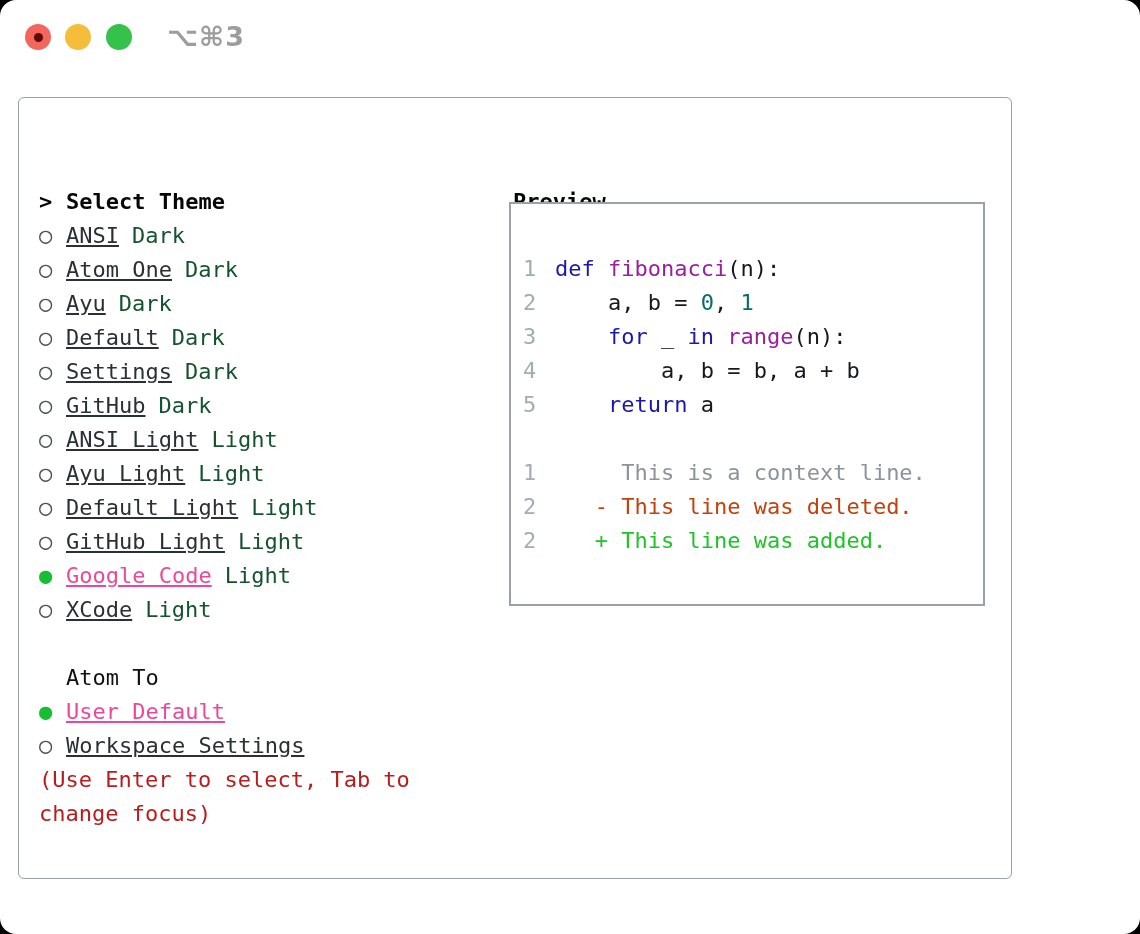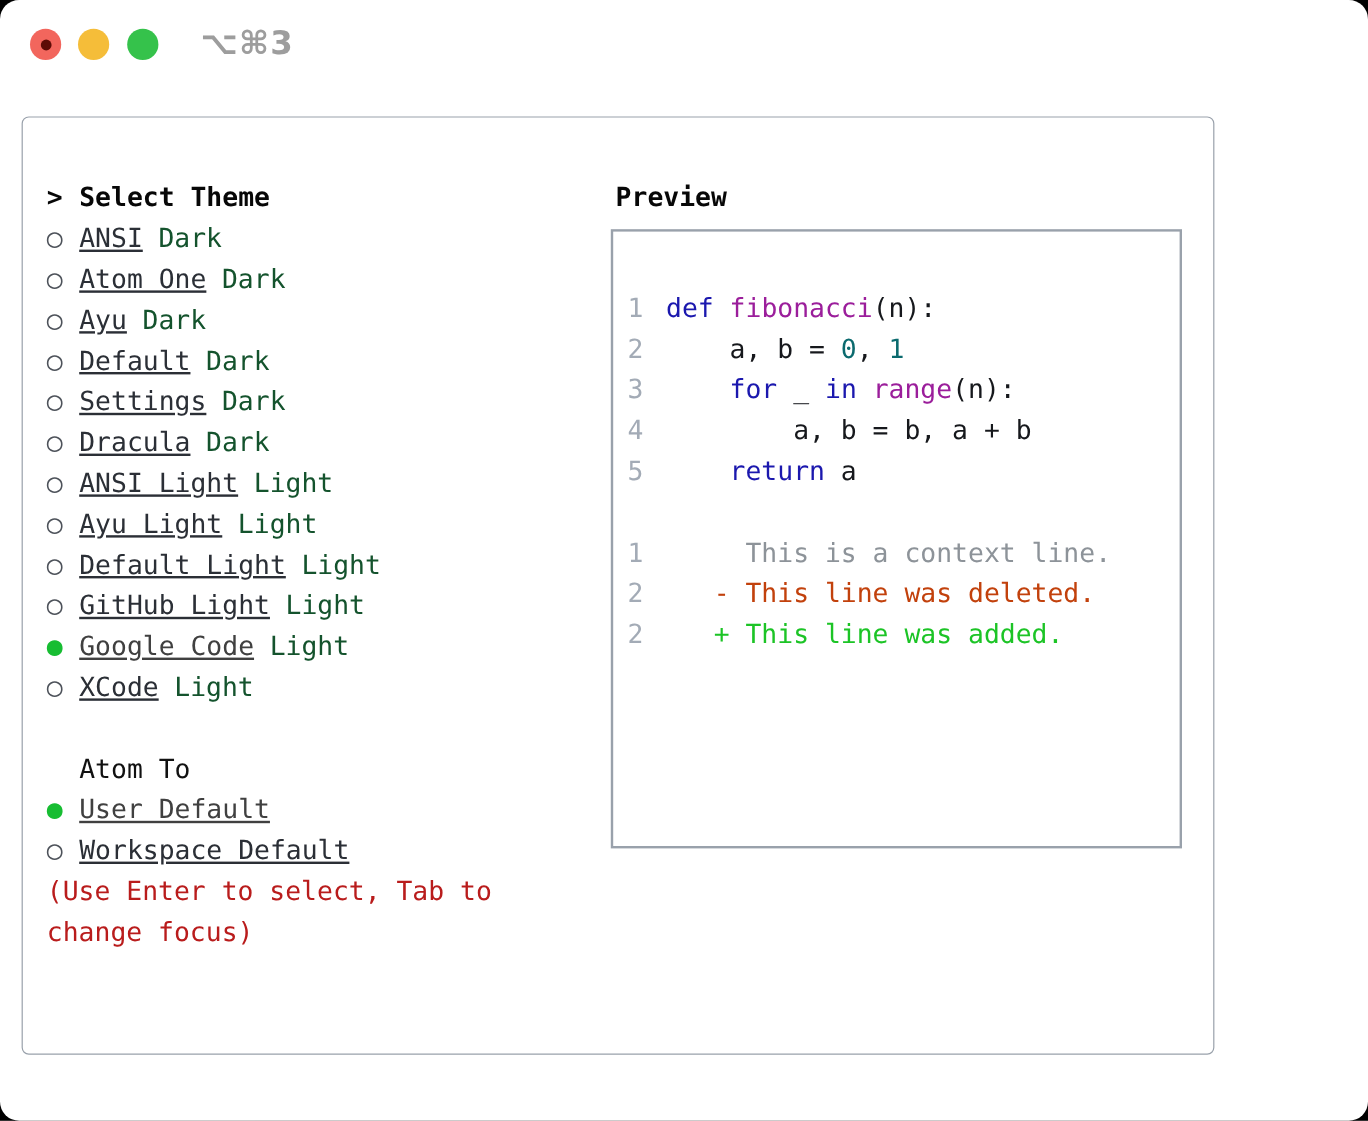--- a/index.html
+++ b/index.html
@@ -30,39 +30,39 @@
     font-family:"DejaVu Sans", sans-serif;
     font-size:27px;font-weight:bold;color:#9d9d9d;letter-spacing:1px;
   }
   
   .panel{
     position:absolute;left:18px;top:97px;width:994px;height:782px;
     border:1.5px solid #99a1ab;border-radius:6px;background:#fff;
     box-sizing:border-box;
   }
   .row{height:34px;line-height:34px;font-size:22px;white-space:pre;}
-  .header-row{font-weight:bold;color:#070707;}
+  .header-row{font-weight:bold;color:#070707;margin-top:36px;}
   .prefix{display:inline-block;width:27px;}
   
   .left-col{position:absolute;left:20px;top:51px;width:450px;}
   .theme-item .bullet{display:inline-block;width:27px;color:#4d525a;}
   .theme-item .nm{color:#2b2f36;text-decoration:underline;}
   .theme-item .var{color:#14532d;margin-left:13px;}
   .theme-item.selected .bullet{color:#17bd32;}
-  .theme-item.selected .nm{color:#404040;}
+  .theme-item.selected .nm{color:#ec4899;}
   .spacer{height:34px;}
   .applyto-header{color:#111;padding-left:27px;}
   .help{
     width:420px;
     font-size:22px;line-height:34px;color:#b91c1c;
   }
   
   .preview-heading{position:absolute;left:494px;top:51px;}
   .preview-box{
-    position:absolute;left:490px;top:93px;width:476px;height:516px;
+    position:absolute;left:490px;top:104px;width:476px;height:404px;
     border:2px solid #99a1ab;background:#fff;
     box-sizing:border-box;
     padding:48px 0 0 12px;
   }
   .pline{height:34px;line-height:34px;font-size:22px;white-space:pre;}
   .pline .ln{display:inline-block;width:26px;color:#a3abb6;}
   .pline .ptext{margin-left:6px;}
   .tok-kwd{color:#1b18ae;}
   .tok-typ{color:#9b1e9b;}
   .tok-lit{color:#0b6a6e;}
@@ -89,36 +89,36 @@
 
     <div class="left-col">
       <div class="row header-row"><span class="prefix">&gt;</span><span>Select Theme</span></div>
 
       <div id="theme-list">
           <div class="row theme-item"><span class="bullet">○</span><span class="nm">ANSI</span><span class="var">Dark</span></div>
           <div class="row theme-item"><span class="bullet">○</span><span class="nm">Atom One</span><span class="var">Dark</span></div>
           <div class="row theme-item"><span class="bullet">○</span><span class="nm">Ayu</span><span class="var">Dark</span></div>
           <div class="row theme-item"><span class="bullet">○</span><span class="nm">Default</span><span class="var">Dark</span></div>
           <div class="row theme-item"><span class="bullet">○</span><span class="nm">Settings</span><span class="var">Dark</span></div>
-          <div class="row theme-item"><span class="bullet">○</span><span class="nm">Dracula</span><span class="var">Dark</span></div>
+          <div class="row theme-item"><span class="bullet">○</span><span class="nm">GitHub</span><span class="var">Dark</span></div>
           <div class="row theme-item"><span class="bullet">○</span><span class="nm">ANSI Light</span><span class="var">Light</span></div>
           <div class="row theme-item"><span class="bullet">○</span><span class="nm">Ayu Light</span><span class="var">Light</span></div>
           <div class="row theme-item"><span class="bullet">○</span><span class="nm">Default Light</span><span class="var">Light</span></div>
           <div class="row theme-item"><span class="bullet">○</span><span class="nm">GitHub Light</span><span class="var">Light</span></div>
           <div class="row theme-item selected"><span class="bullet">●</span><span class="nm">Google Code</span><span class="var">Light</span></div>
           <div class="row theme-item"><span class="bullet">○</span><span class="nm">XCode</span><span class="var">Light</span></div>
         </div>
 
       <div class="spacer"></div>
 
       <div class="row applyto-header">Atom To</div>
 
       <div id="apply-list">
           <div class="row theme-item selected"><span class="bullet">●</span><span class="nm">User Default</span></div>
-          <div class="row theme-item"><span class="bullet">○</span><span class="nm">Workspace Default</span></div>
+          <div class="row theme-item"><span class="bullet">○</span><span class="nm">Workspace Settings</span></div>
         </div>
 
       <div class="help">(Use Enter to select, Tab to change focus)</div>
     </div>
 
     <div class="row header-row preview-heading">Preview</div>
 
     <div class="preview-box">
       <div id="code-lines">
           <div class="pline"><span class="ln">1</span><span class="ptext"><span class="tok-kwd">def</span><span class="tok-pln"> </span><span class="tok-typ">fibonacci</span><span class="tok-pln">(n):</span></span></div>

